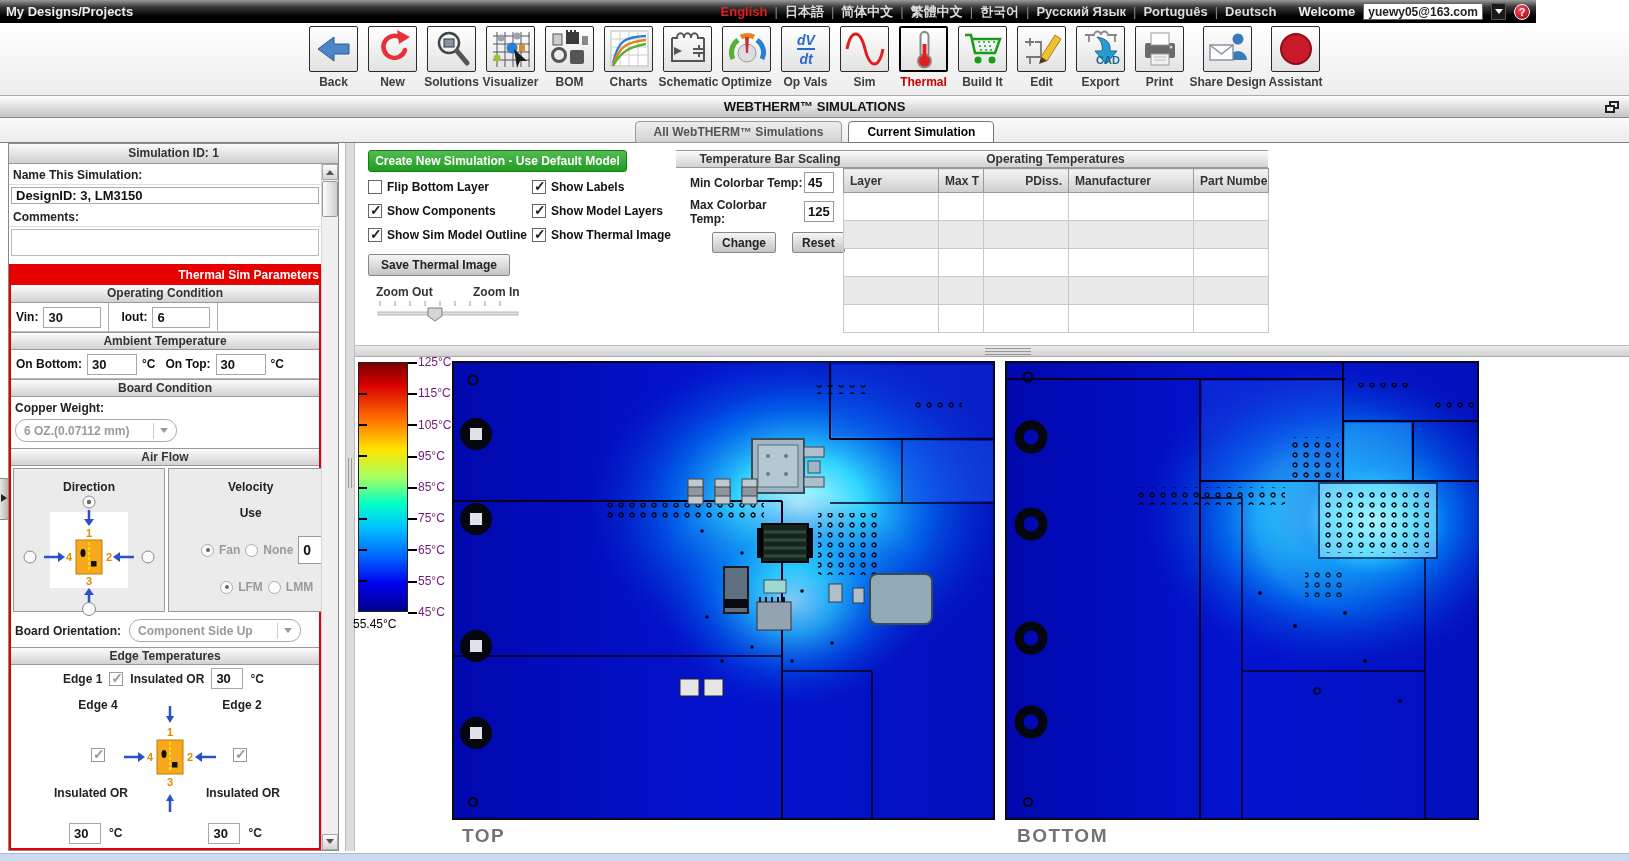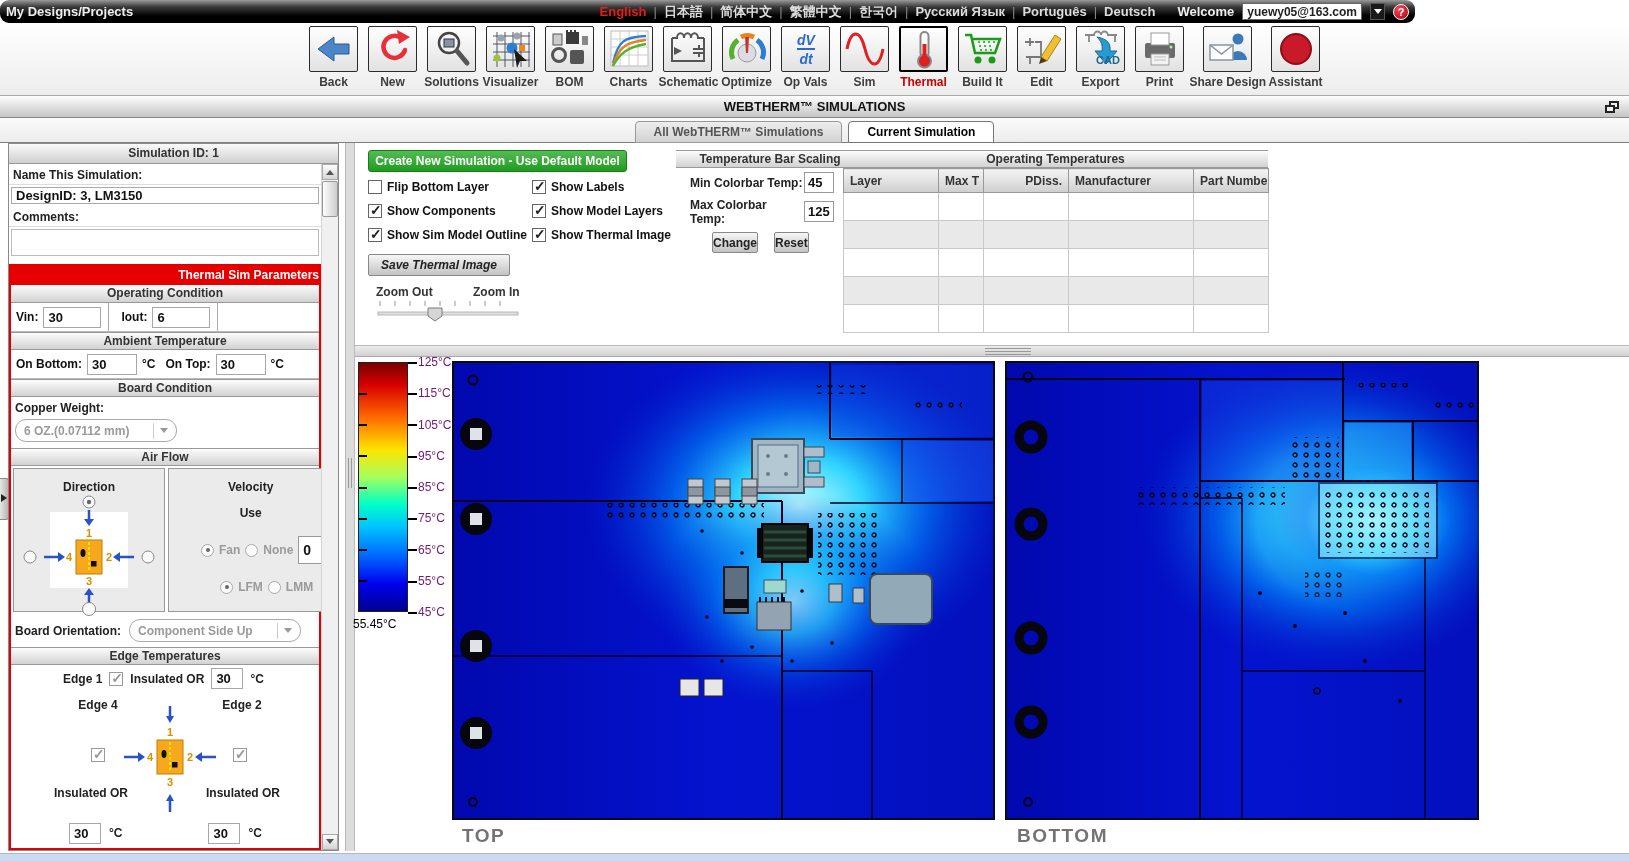--- a/index.html
+++ b/index.html
@@ -1,22 +1,22 @@
 <!DOCTYPE html>
 <html><head>
 <meta charset="utf-8">
 <style>
   *{margin:0;padding:0;box-sizing:border-box;}
   body{font-family:"Liberation Sans",sans-serif;background:#fff;}
   #stage{position:relative;width:1629px;height:861px;overflow:hidden;background:#fff;}
   .abs{position:absolute;}
 
   
-  .topbar{left:0;top:0;width:1415px;height:23px;background:linear-gradient(#9a9a9a 0%,#3a3a3a 30%,#000 70%);
-    display:flex;align-items:center;justify-content:space-between;padding:0 6px;color:#fff;border-radius:9px;}
+  .topbar{left:0;top:0;width:1536px;height:23px;background:linear-gradient(#9a9a9a 0%,#3a3a3a 30%,#000 70%);
+    display:flex;align-items:center;justify-content:space-between;padding:0 6px;color:#fff;}
   .topbar-title{font-size:13px;font-weight:bold;color:#eee;}
   .topbar-right{display:flex;align-items:center;gap:8px;}
   .langs{display:flex;align-items:center;gap:7px;font-size:13px;font-weight:bold;color:#ddd;}
   .lang{cursor:pointer;}
   .lang.active{color:#e31e1e;}
   .lang-sep{color:#888;font-weight:normal;}
   .welcome{font-size:13px;font-weight:bold;color:#eee;margin-left:14px;}
   .account-box{display:flex;align-items:center;background:#fff;border:1px solid #666;height:17px;padding:0 4px;color:#222;font-size:12px;font-weight:bold;}
   .acct-dd{width:15px;height:17px;background:#1a1a1a;border:1px solid #555;display:flex;align-items:center;justify-content:center;}
   .tri-down-w{width:0;height:0;border:4px solid transparent;border-top:5px solid #fff;margin-top:4px;}
@@ -113,33 +113,33 @@
   .collapse-arrow{position:absolute;left:1px;top:15px;width:0;height:0;border:4px solid transparent;border-left:6px solid #222;}
 
   
   .sim-controls{left:368px;top:150px;width:315px;}
   .create-btn{width:259px;height:22px;background:linear-gradient(#55bb55,#1e9c1e);border:1px solid #118211;border-radius:3px;
     color:#fff;font-size:12px;font-weight:bold;font-family:inherit;cursor:pointer;}
   .cb-grid{display:grid;grid-template-columns:164px auto;margin-top:8px;row-gap:10px;}
   .cb-item{display:flex;align-items:center;gap:5px;cursor:pointer;}
   .cb-label{font-size:12px;font-weight:bold;color:#111;white-space:nowrap;}
   .save-btn{display:block;margin-top:12px;width:142px;height:22px;background:linear-gradient(#f6f6f6,#c3c3c3);
-    border:1px solid #888;border-radius:2px;font-size:12px;font-weight:bold;color:#222;font-family:inherit;cursor:pointer;font-style:italic;}
+    border:1px solid #888;border-radius:2px;font-size:12px;font-weight:bold;color:#222;font-family:inherit;cursor:pointer;}
   .zoom-row{display:flex;margin-top:9px;font-size:12px;font-weight:bold;color:#333;}
   .zoom-out-lbl{margin-left:8px;width:97px;}
   .zoom-slider{margin-left:4px;display:block;}
 
   
   .tbs{left:676px;top:150px;width:188px;}
   .tbs-row{display:flex;align-items:center;height:29px;font-size:12px;font-weight:bold;color:#222;}
   .tbs-row .lbl{width:128px;padding-left:14px;}
   .tbs-input{width:30px;height:21px;border:1px solid #999;font-weight:bold;font-size:13px;padding:0 3px;font-family:inherit;color:#111;}
   .tbs-btns{display:flex;gap:16px;margin:6px 0 0 36px;}
   .gray-btn{height:21px;background:linear-gradient(#f6f6f6,#c3c3c3);border:1px solid #888;border-radius:2px;
-    font-size:12px;font-weight:bold;color:#222;font-family:inherit;padding:0 0;cursor:pointer;}
+    font-size:12px;font-weight:bold;color:#222;font-family:inherit;padding:0 9px;cursor:pointer;}
 
   
   .ot{left:843px;top:150px;width:425px;}
   .ot table{width:100%;border-collapse:collapse;table-layout:fixed;}
   .ot th{height:24px;background:linear-gradient(#f4f4f4,#cfcfcf);border:1px solid #999;font-size:12px;font-weight:bold;
     color:#333;text-align:left;padding:0 6px;overflow:hidden;white-space:nowrap;}
   .ot th.num{text-align:right;}
   .ot td{height:28px;border:1px solid #c8c8c8;}
   .ot tr:nth-child(even) td{background:#e9e9e9;}
 

